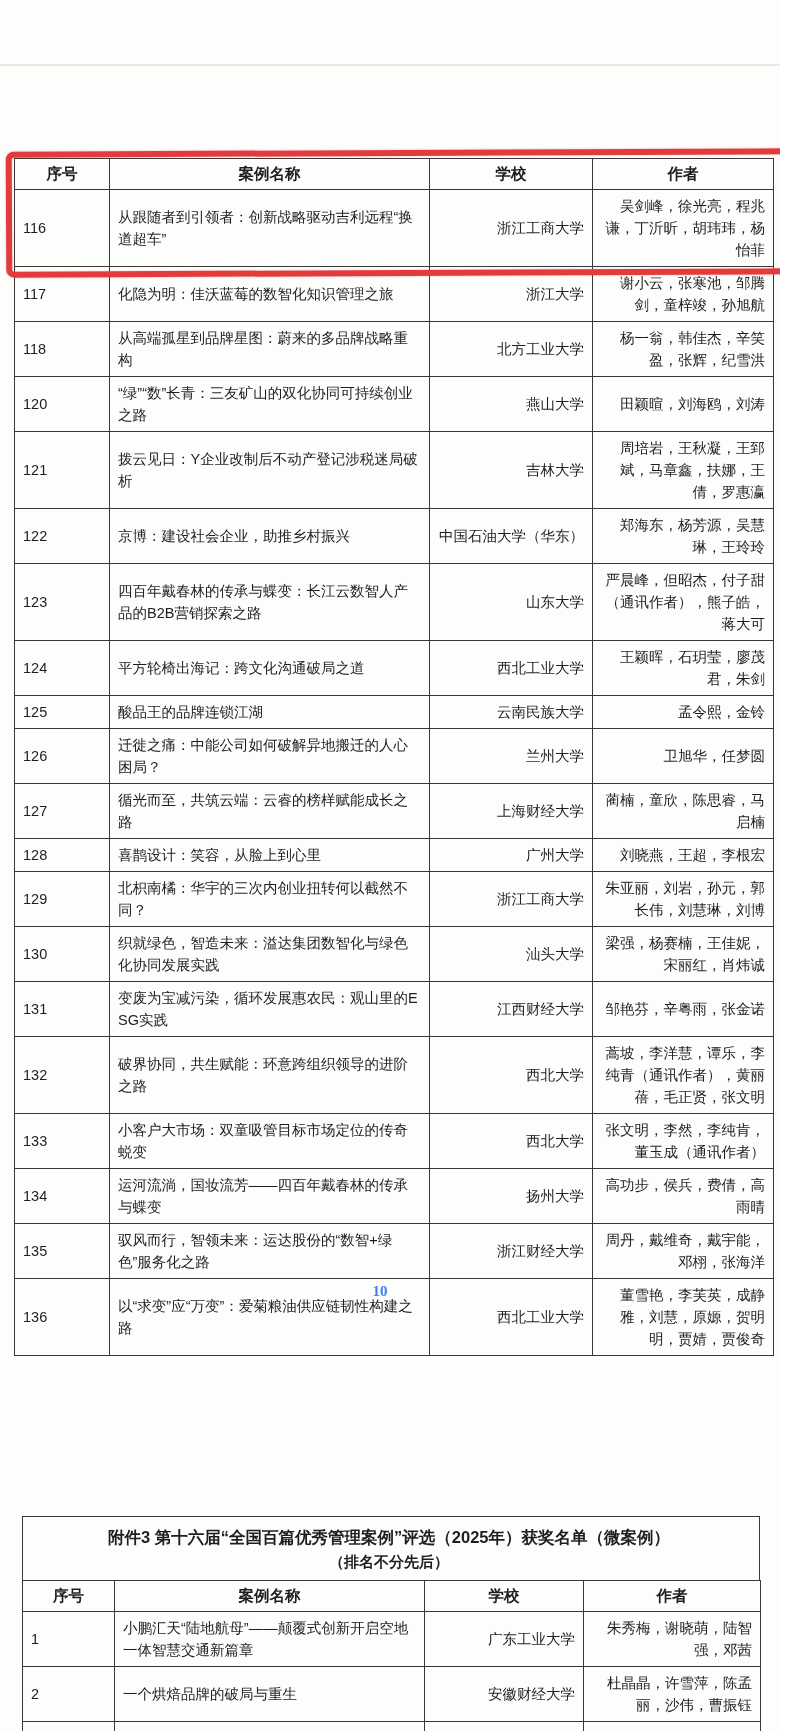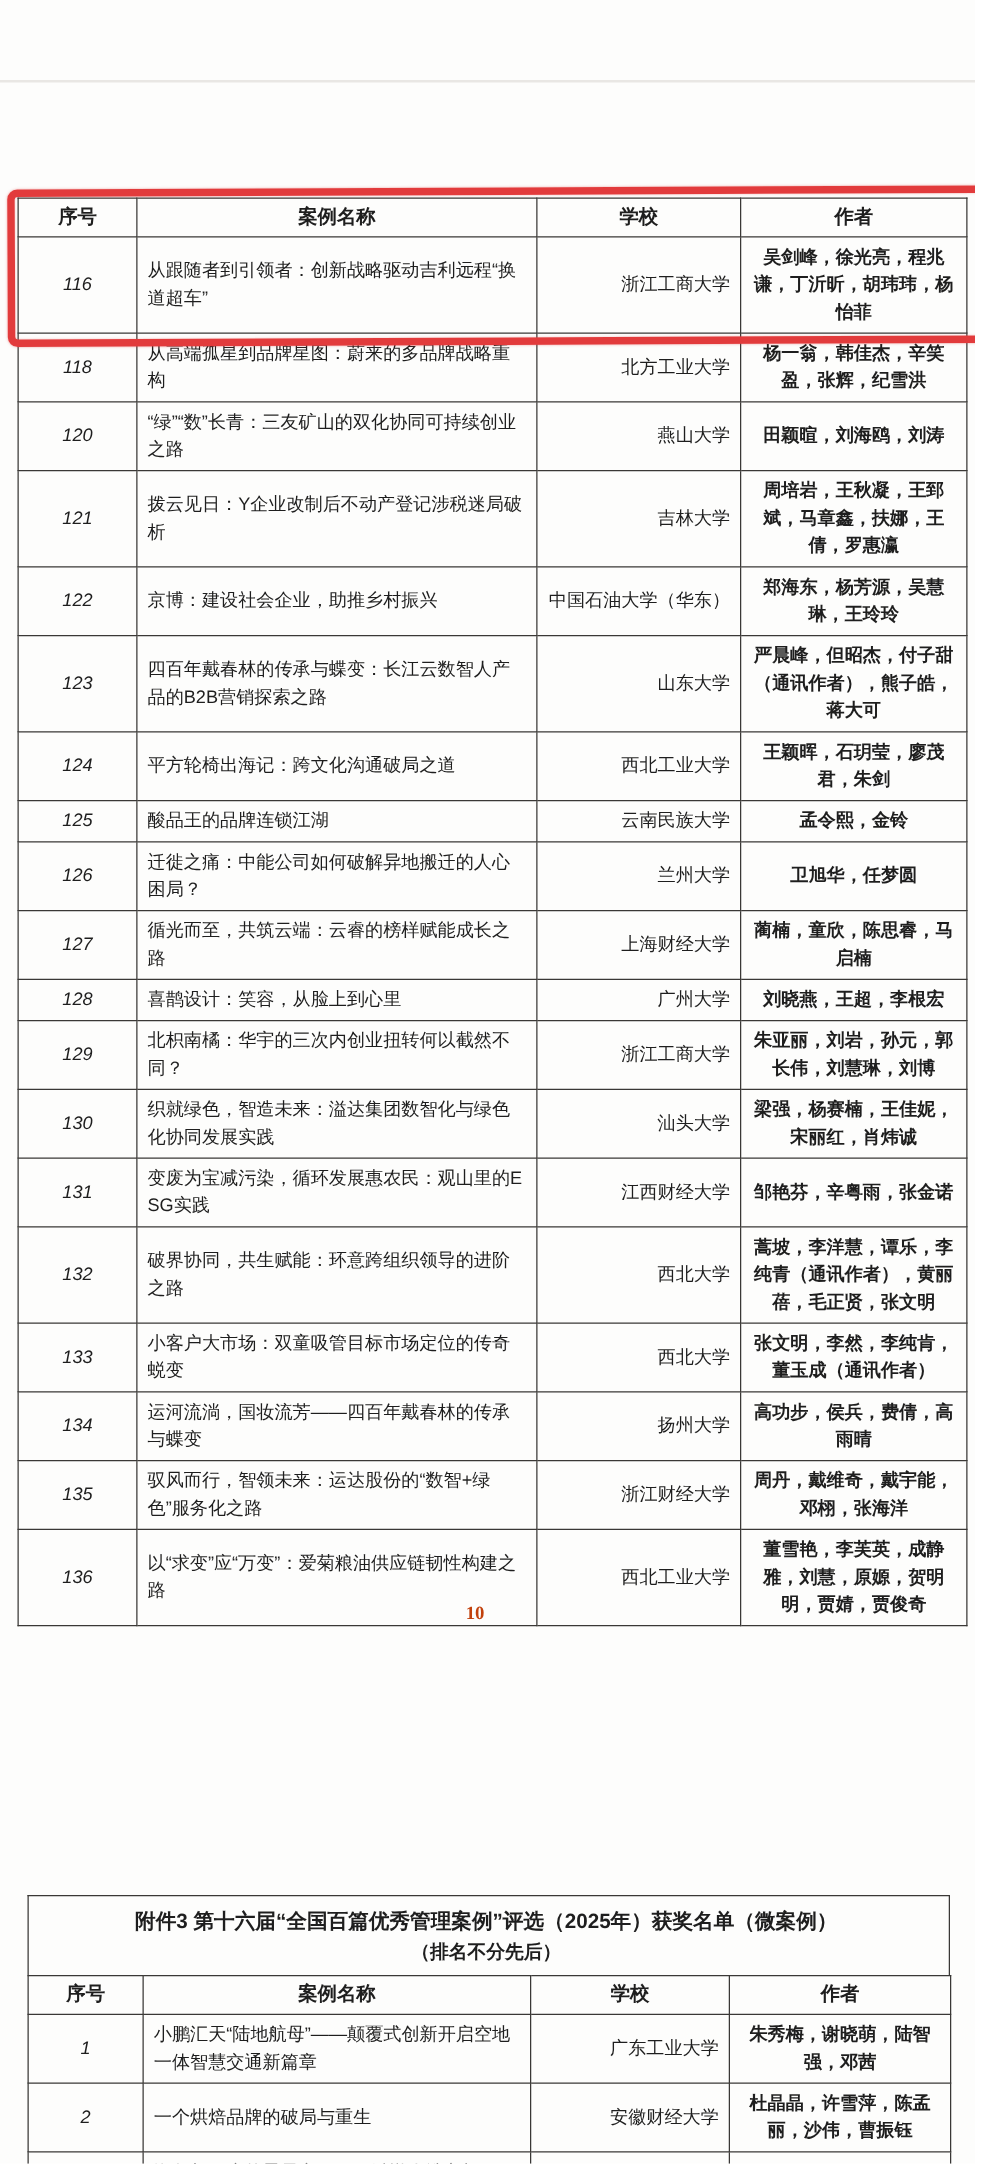--- a/index.html
+++ b/index.html
@@ -29,42 +29,42 @@
     vertical-align:middle;
     word-break:break-all;
     overflow:hidden;
   }
   table.doc th{
     font-size:15.5px;
     font-weight:bold;
     text-align:center;
     padding:4px 6px;
   }
-  td.c-num{text-align:center;font-style:italic;}
+  td.c-num{text-align:left;}
   td.c-title{text-align:left;}
   td.c-school{text-align:right;}
-  td.c-authors{text-align:center;font-weight:bold;}
+  td.c-authors{text-align:right;}
   .t1{
     position:absolute;left:14px;top:158px;width:759px;
   }
   
   .red-box{
     position:absolute;left:6px;top:150px;width:773px;height:86px;
     border:6px solid #e23b3c;
     border-radius:8px;
     box-shadow:0 0 2px rgba(226,59,60,.5), inset 0 0 2px rgba(226,59,60,.35);
     z-index:6;
     pointer-events:none;
     transform:rotate(-0.25deg);
   }
   .pageno{
     position:absolute;left:0;top:1283px;width:760px;
     text-align:center;
     font-family:"Liberation Serif", serif;
-    font-weight:bold;font-size:15px;color:#c2410c;
+    font-weight:bold;font-size:15px;color:#3b82f6;
   }
   
   .t2wrap{
     position:absolute;left:22px;top:1516px;width:738px;
   }
   .t2caption{
     border:1.8px solid #3a3836;
     border-bottom:none;
     padding:8px 10px 7px 6px;
     text-align:center;
@@ -97,20 +97,26 @@
         <th>学校</th>
         <th>作者</th>
       </tr>
     </thead>
     <tbody id="t1body">
         <tr>
           <td class="c-num">116</td>
           <td class="c-title">从跟随者到引领者：创新战略驱动吉利远程“换道超车”</td>
           <td class="c-school">浙江工商大学</td>
           <td class="c-authors">吴剑峰，徐光亮，程兆谦，丁沂昕，胡玮玮，杨怡菲</td>
+        </tr>
+        <tr>
+          <td class="c-num">117</td>
+          <td class="c-title">化隐为明：佳沃蓝莓的数智化知识管理之旅</td>
+          <td class="c-school">浙江大学</td>
+          <td class="c-authors">谢小云，张寒池，邹腾剑，童梓竣，孙旭航</td>
         </tr>
         <tr>
           <td class="c-num">118</td>
           <td class="c-title">从高端孤星到品牌星图：蔚来的多品牌战略重构</td>
           <td class="c-school">北方工业大学</td>
           <td class="c-authors">杨一翁，韩佳杰，辛笑盈，张辉，纪雪洪</td>
         </tr>
         <tr>
           <td class="c-num">120</td>
           <td class="c-title">“绿”“数”长青：三友矿山的双化协同可持续创业之路</td>

